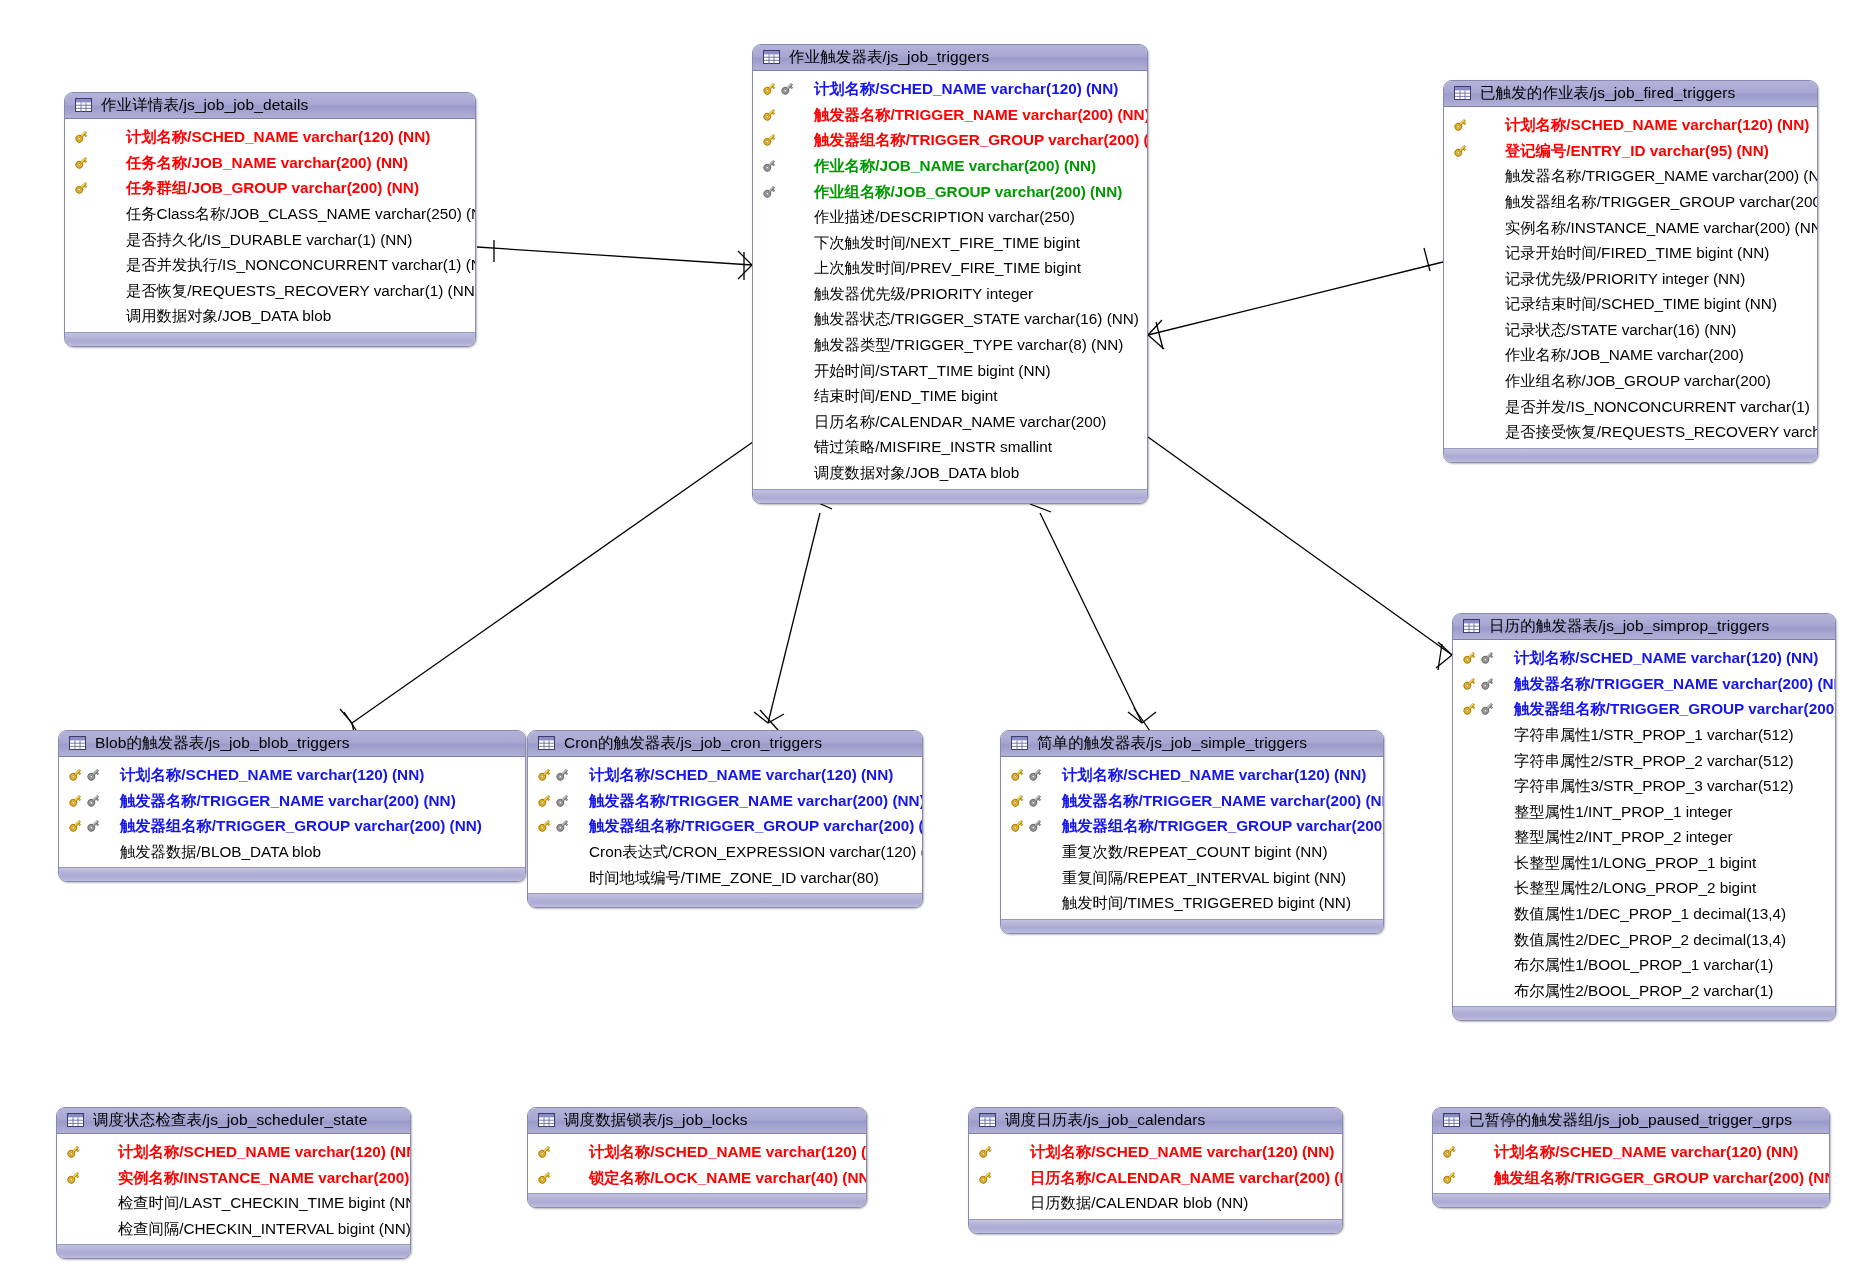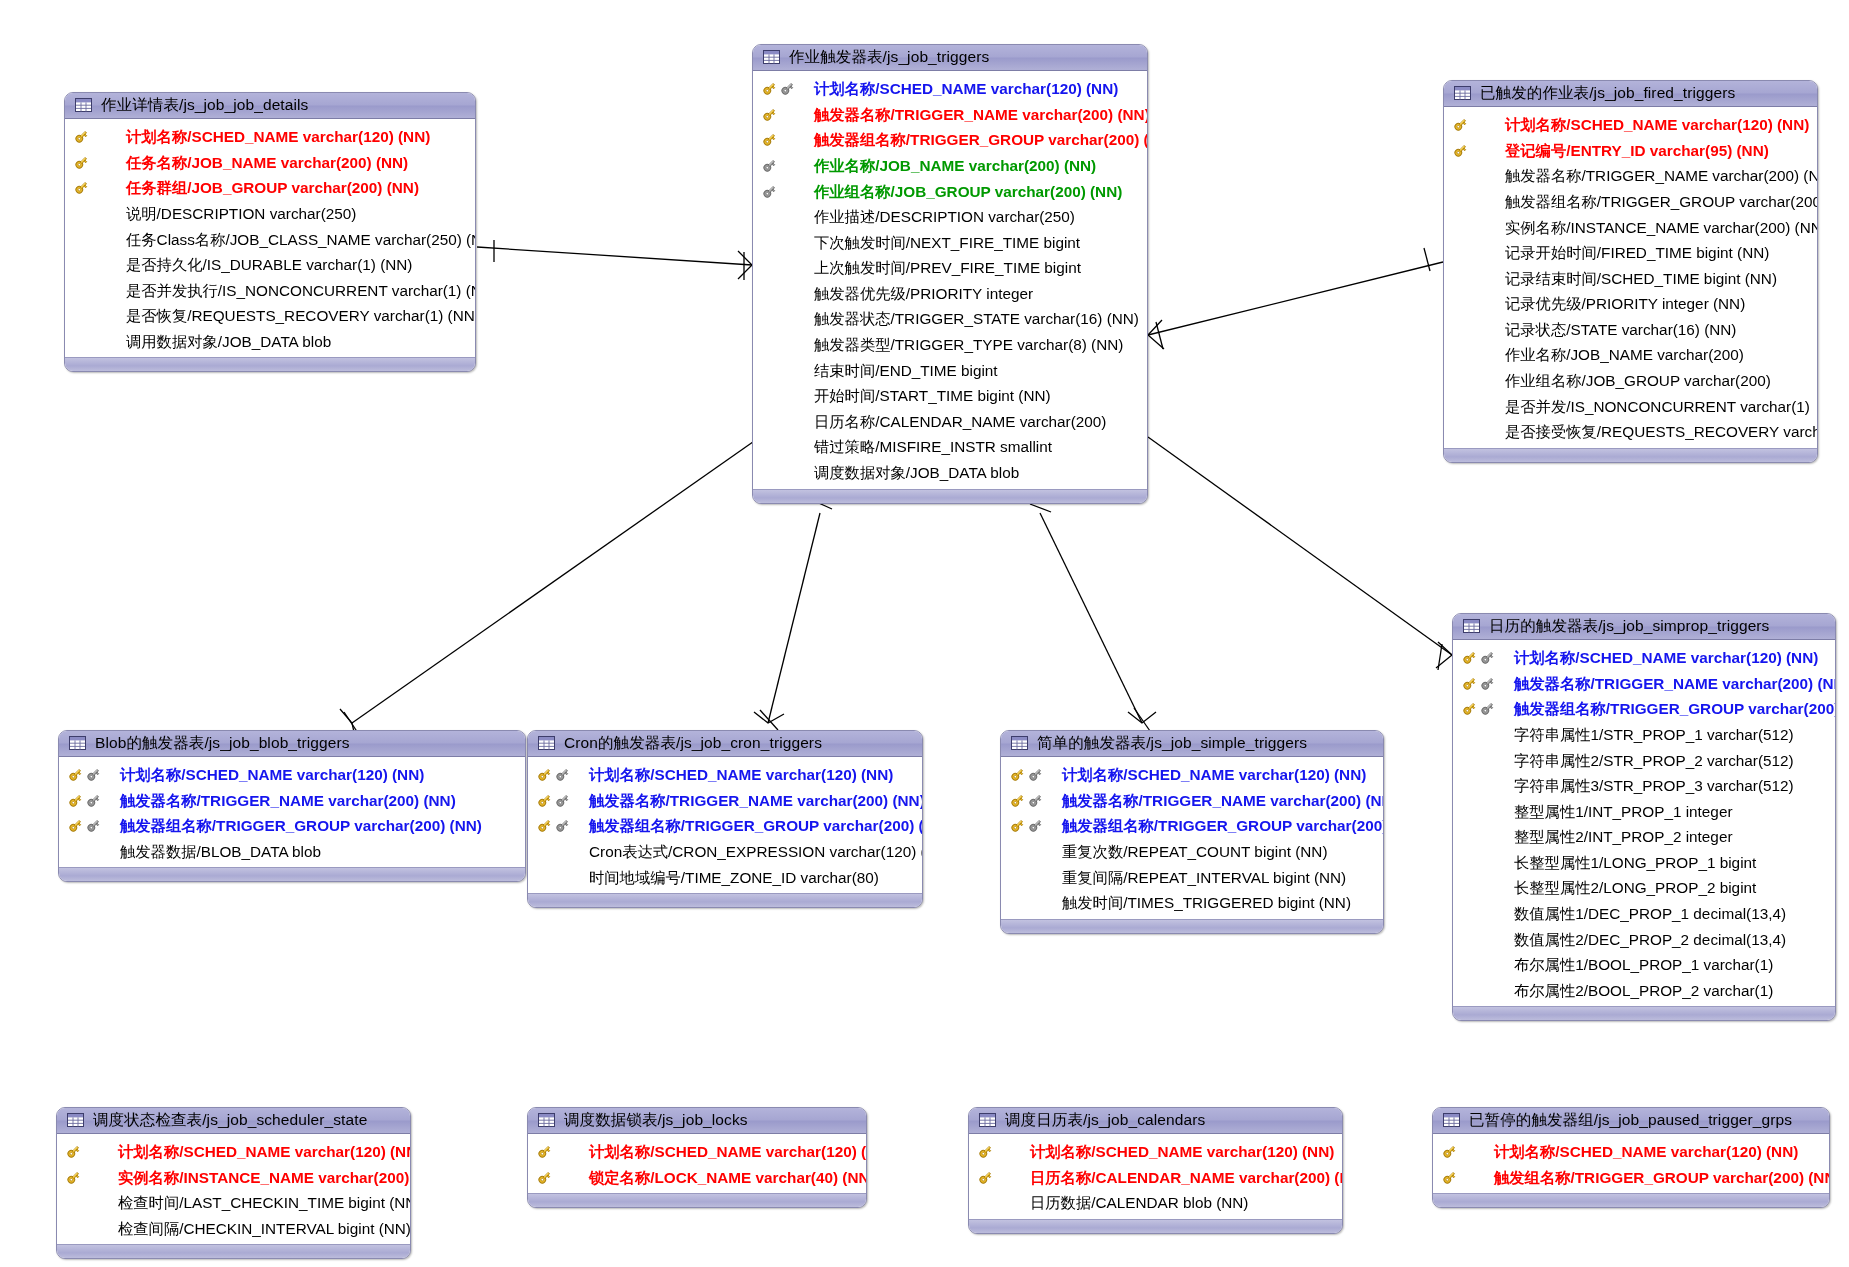--- a/index.html
+++ b/index.html
@@ -154,24 +154,20 @@
                   <rect x="7" y="6.5" width="6.6" height="2" fill="#e8b828" stroke="#a87c0a" stroke-width="0.8"></rect>
                   <rect x="10.2" y="8.3" width="1.5" height="2.3" fill="#e8b828" stroke="#a87c0a" stroke-width="0.8"></rect>
                   <rect x="7.4" y="6.7" width="5.6" height="0.7" fill="#ffe27a"></rect>
                 </g>
               </svg></span>
           </span>
           <span class="attr-label c-red">任务群组/JOB_GROUP varchar(200) (NN)</span>
         </div>
         <div class="attr">
           <span class="keys"></span>
-          <span class="attr-label c-plain">说明/DESCRIPTION varchar(250)</span>
-        </div>
-        <div class="attr">
-          <span class="keys"></span>
           <span class="attr-label c-plain">任务Class名称/JOB_CLASS_NAME varchar(250) (NN)</span>
         </div>
         <div class="attr">
           <span class="keys"></span>
           <span class="attr-label c-plain">是否持久化/IS_DURABLE varchar(1) (NN)</span>
         </div>
         <div class="attr">
           <span class="keys"></span>
           <span class="attr-label c-plain">是否并发执行/IS_NONCONCURRENT varchar(1) (NN)</span>
         </div>
@@ -297,25 +293,25 @@
         <div class="attr">
           <span class="keys"></span>
           <span class="attr-label c-plain">触发器状态/TRIGGER_STATE varchar(16) (NN)</span>
         </div>
         <div class="attr">
           <span class="keys"></span>
           <span class="attr-label c-plain">触发器类型/TRIGGER_TYPE varchar(8) (NN)</span>
         </div>
         <div class="attr">
           <span class="keys"></span>
+          <span class="attr-label c-plain">开始时间/START_TIME bigint (NN)</span>
+        </div>
+        <div class="attr">
+          <span class="keys"></span>
           <span class="attr-label c-plain">结束时间/END_TIME bigint</span>
-        </div>
-        <div class="attr">
-          <span class="keys"></span>
-          <span class="attr-label c-plain">开始时间/START_TIME bigint (NN)</span>
         </div>
         <div class="attr">
           <span class="keys"></span>
           <span class="attr-label c-plain">日历名称/CALENDAR_NAME varchar(200)</span>
         </div>
         <div class="attr">
           <span class="keys"></span>
           <span class="attr-label c-plain">错过策略/MISFIRE_INSTR smallint</span>
         </div>
         <div class="attr">
@@ -377,25 +373,25 @@
         <div class="attr">
           <span class="keys"></span>
           <span class="attr-label c-plain">实例名称/INSTANCE_NAME varchar(200) (NN)</span>
         </div>
         <div class="attr">
           <span class="keys"></span>
           <span class="attr-label c-plain">记录开始时间/FIRED_TIME bigint (NN)</span>
         </div>
         <div class="attr">
           <span class="keys"></span>
+          <span class="attr-label c-plain">记录优先级/PRIORITY integer (NN)</span>
+        </div>
+        <div class="attr">
+          <span class="keys"></span>
           <span class="attr-label c-plain">记录结束时间/SCHED_TIME bigint (NN)</span>
-        </div>
-        <div class="attr">
-          <span class="keys"></span>
-          <span class="attr-label c-plain">记录优先级/PRIORITY integer (NN)</span>
         </div>
         <div class="attr">
           <span class="keys"></span>
           <span class="attr-label c-plain">记录状态/STATE varchar(16) (NN)</span>
         </div>
         <div class="attr">
           <span class="keys"></span>
           <span class="attr-label c-plain">作业名称/JOB_NAME varchar(200)</span>
         </div>
         <div class="attr">

